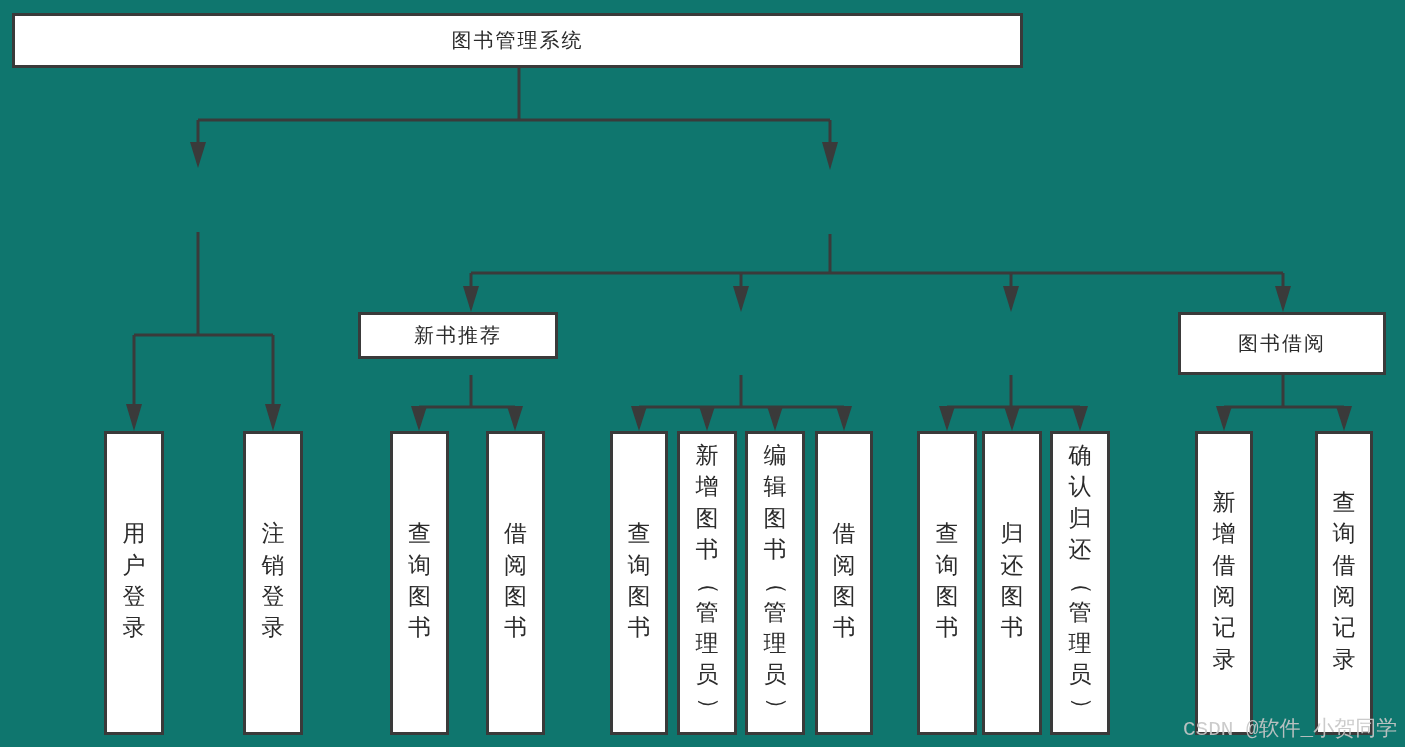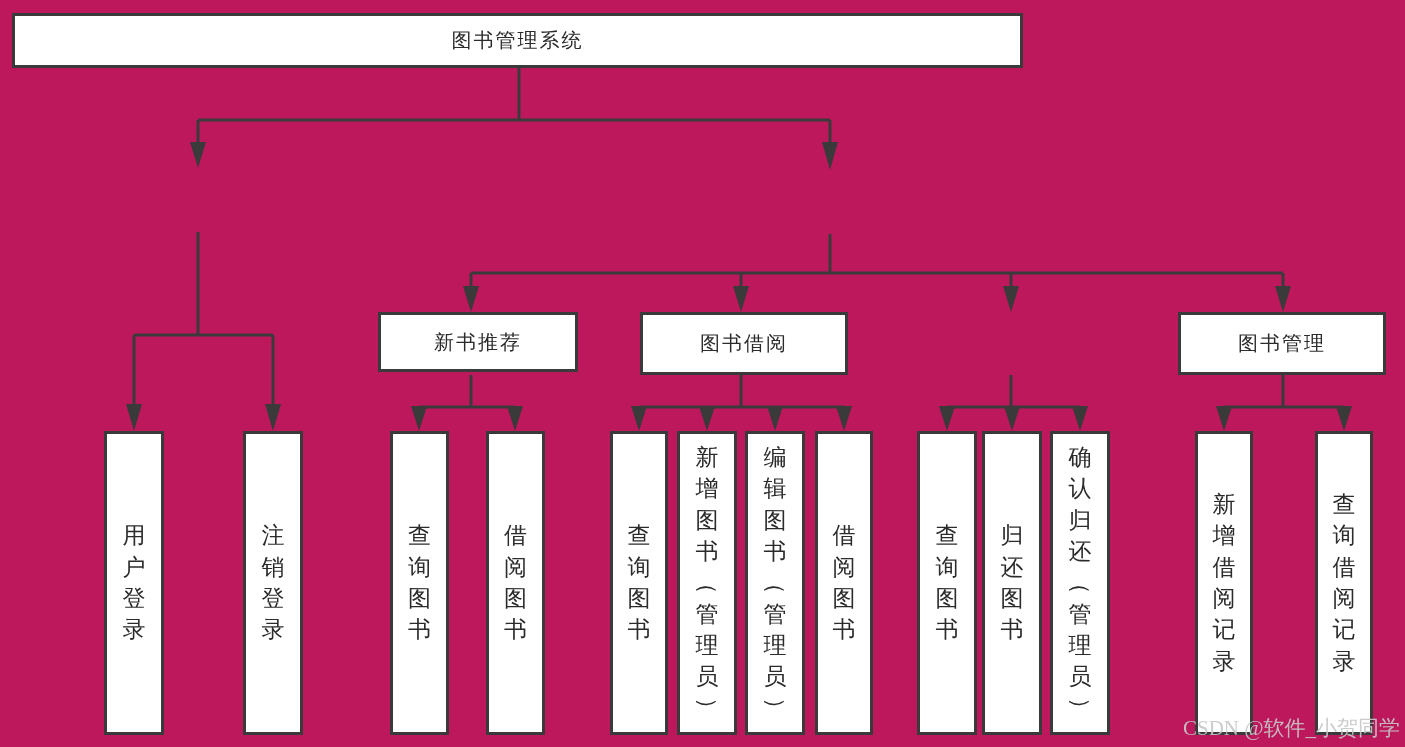--- a/index.html
+++ b/index.html
@@ -1,20 +1,20 @@
 <!DOCTYPE html>
 <html><head>
 <meta charset="utf-8">
 <style>
   html,body{margin:0;padding:0;background:#ffffff;}
   .stage{
     position:relative;
     width:1405px;height:747px;
-    background:#be185d;
-    font-family:Liberation Serif, serif;
+    background:#0f766e;
+    font-family:Liberation Mono, monospace;
     overflow:hidden;
   }
   .connectors{position:absolute;left:0;top:0;z-index:1;}
   .node{
     position:absolute;
     box-sizing:border-box;
     border:3px solid #3a3a3a;
     background:#ffffff;
     display:flex;align-items:center;justify-content:center;
     z-index:2;
@@ -74,28 +74,25 @@
       <polygon points="1216,406 1232,406 1224,431"></polygon>
       <polygon points="1336,406 1352,406 1344,431"></polygon>
     </g>
   </svg>
 
   <div class="node" style="left:12px;top:13px;width:1011px;height:55px">
     <span class="hlabel">图书管理系统</span>
   </div>
 
 
-  <div class="node" style="left:378px;top:312px;width:200px;height:60px">
+  <div class="node" style="left:358px;top:312px;width:200px;height:47px">
     <span class="hlabel">新书推荐</span>
   </div>
-  <div class="node" style="left:640px;top:312px;width:208px;height:63px">
+  <div class="node" style="left:1178px;top:312px;width:208px;height:63px">
     <span class="hlabel">图书借阅</span>
-  </div>
-  <div class="node" style="left:1178px;top:312px;width:208px;height:63px">
-    <span class="hlabel">图书管理</span>
   </div>
 
   <div class="node" style="left:104px;top:431px;width:60px;height:304px">
     <span class="vtext">
         <span>用</span>
         <span>户</span>
         <span>登</span>
         <span>录</span>
       </span>
   </div>

